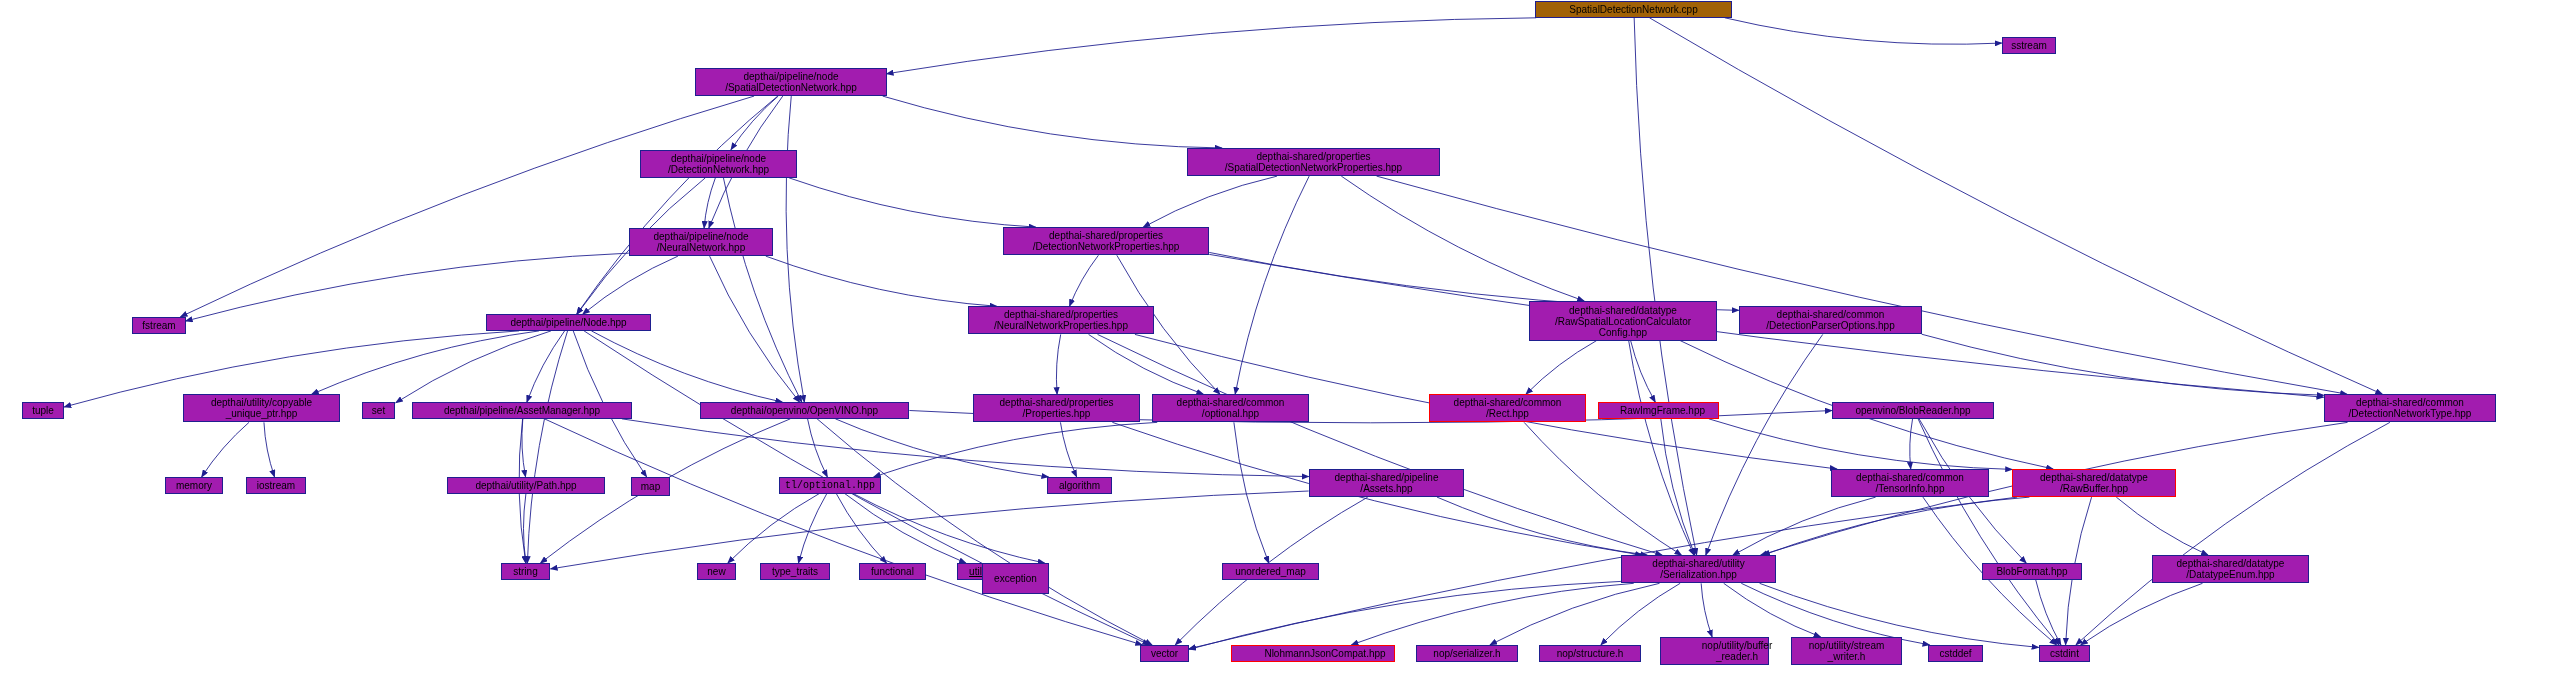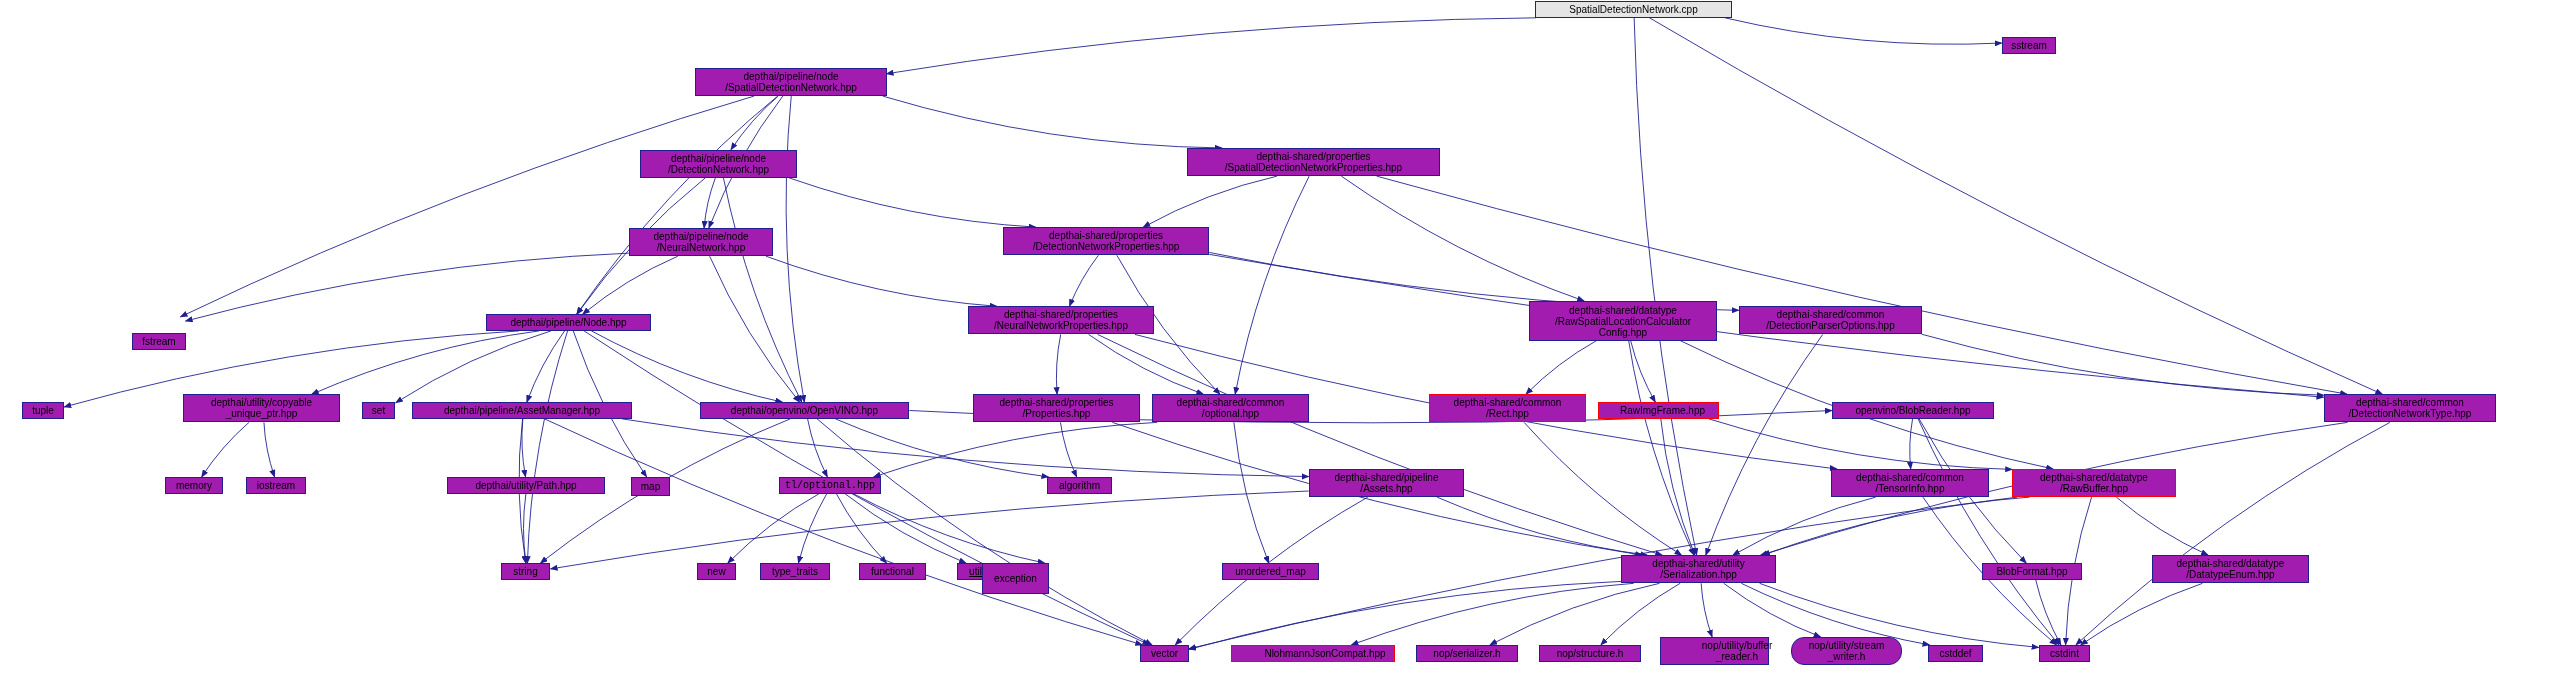--- a/index.html
+++ b/index.html
@@ -4,21 +4,21 @@
 <style>
   html,body{margin:0;padding:0;background:#ffffff;}
   #stage{position:relative;width:2576px;height:675px;background:#ffffff;
          font-family:"Liberation Sans",sans-serif;overflow:hidden;}
   #edges{position:absolute;left:0;top:0;width:2576px;height:675px;}
   .node{position:absolute;box-sizing:border-box;border:0.9px solid #1f1f8f;
         background:#a21caf;color:#000000;font-size:10px;line-height:11px;
         text-align:center;display:flex;align-items:center;justify-content:center;
         white-space:pre;letter-spacing:0;}
   .node.red{border-color:#ff0000;}
-  .node.gray{background:#e5e5e5;border-color:#1f1f8f;}
+  .node.gray{background:#a16207;border-color:#1f1f8f;}
 </style>
 </head>
 <body>
 
 <div id="stage">
   <svg id="edges" viewBox="0 0 2929 767" width="2576" height="675">
       <defs>
         <marker id="ah" markerWidth="9" markerHeight="7" refX="8" refY="3.5" orient="auto">
           <polygon points="0 0, 9 3.5, 0 7" fill="#1f1f8f"></polygon>
         </marker>
@@ -121,21 +121,21 @@
     <div class="node" style="left: 695px; top: 68px; width: 192px; height: 28px;">depthai/pipeline/node
 /SpatialDetectionNetwork.hpp</div>
     <div class="node" style="left: 640px; top: 150px; width: 157px; height: 28px;">depthai/pipeline/node
 /DetectionNetwork.hpp</div>
     <div class="node" style="left: 1187px; top: 148px; width: 253px; height: 28px;">depthai-shared/properties
 /SpatialDetectionNetworkProperties.hpp</div>
     <div class="node" style="left: 629px; top: 228px; width: 144px; height: 28px;">depthai/pipeline/node
 /NeuralNetwork.hpp</div>
     <div class="node" style="left: 1003px; top: 227px; width: 206px; height: 28px;">depthai-shared/properties
 /DetectionNetworkProperties.hpp</div>
-    <div class="node" style="left: 132px; top: 317px; width: 54px; height: 16.7px; margin-top: 16px;">fstream</div>
+    <div class="node" style="left: 132px; top: 317px; width: 54px; height: 16.7px;">fstream</div>
     <div class="node" style="left: 486px; top: 314px; width: 165px; height: 16.7px;">depthai/pipeline/Node.hpp</div>
     <div class="node" style="left: 968px; top: 306px; width: 186px; height: 28px;">depthai-shared/properties
 /NeuralNetworkProperties.hpp</div>
     <div class="node" style="left: 1529px; top: 301px; width: 188px; height: 40px;">depthai-shared/datatype
 /RawSpatialLocationCalculator
 Config.hpp</div>
     <div class="node" style="left: 1739px; top: 306px; width: 183px; height: 28px;">depthai-shared/common
 /DetectionParserOptions.hpp</div>
     <div class="node" style="left: 22px; top: 402px; width: 42px; height: 16.7px;">tuple</div>
     <div class="node" style="left: 183px; top: 394px; width: 157px; height: 28px;">depthai/utility/copyable
@@ -176,18 +176,18 @@
 /Serialization.hpp</div>
     <div class="node" style="left: 1982px; top: 563px; width: 100px; height: 16.7px;">BlobFormat.hpp</div>
     <div class="node" style="left: 2152px; top: 555px; width: 157px; height: 28px;">depthai-shared/datatype
 /DatatypeEnum.hpp</div>
     <div class="node" style="left: 1140px; top: 645px; width: 49px; height: 16.7px;">vector</div>
     <div class="node red" style="left: 1231px; top: 645px; width: 164px; height: 16.7px; padding-left: 24px;">NlohmannJsonCompat.hpp</div>
     <div class="node" style="left: 1416px; top: 645px; width: 102px; height: 16.7px;">nop/serializer.h</div>
     <div class="node" style="left: 1539px; top: 645px; width: 102px; height: 16.7px;">nop/structure.h</div>
     <div class="node" style="left: 1660px; top: 637px; width: 109px; height: 28px; padding-left: 45px;">nop/utility/buffer
 _reader.h</div>
-    <div class="node" style="left: 1791px; top: 637px; width: 111px; height: 28px; border-radius: 13px;">nop/utility/stream
+    <div class="node" style="left: 1791px; top: 637px; width: 111px; height: 28px;">nop/utility/stream
 _writer.h</div>
     <div class="node" style="left: 1928px; top: 645px; width: 55px; height: 16.7px;">cstddef</div>
     <div class="node" style="left: 2039px; top: 645px; width: 51px; height: 16.7px;">cstdint</div>
   </div>
 
 
 </body></html>

